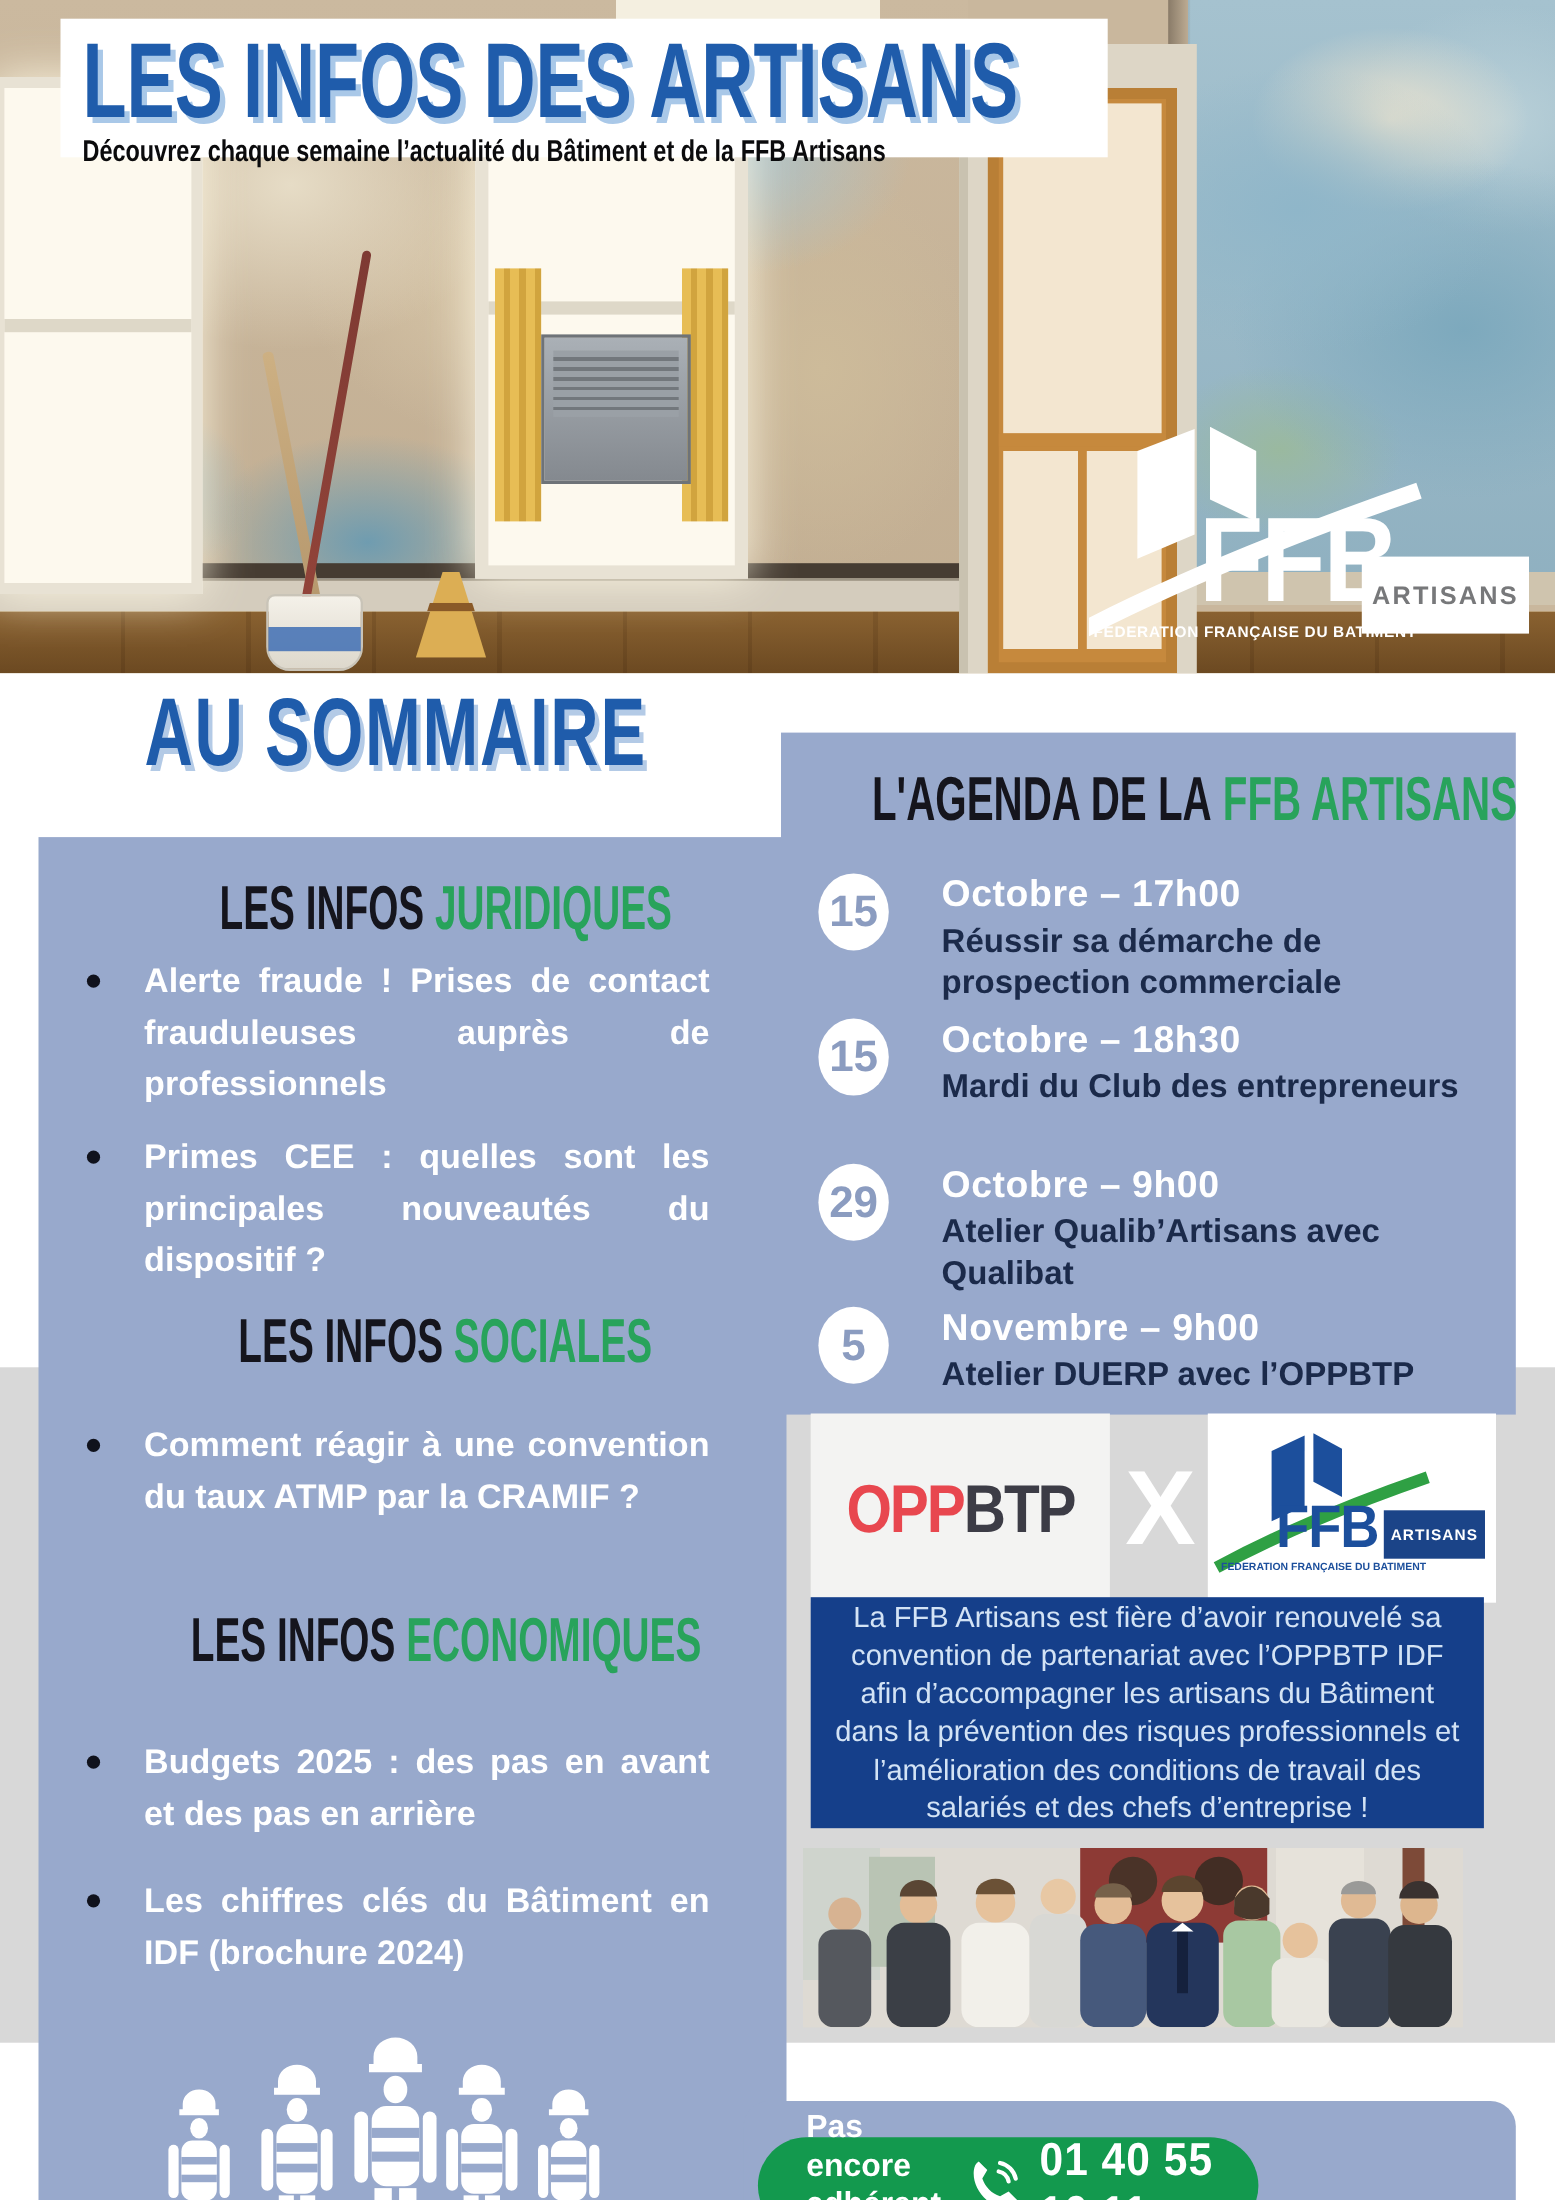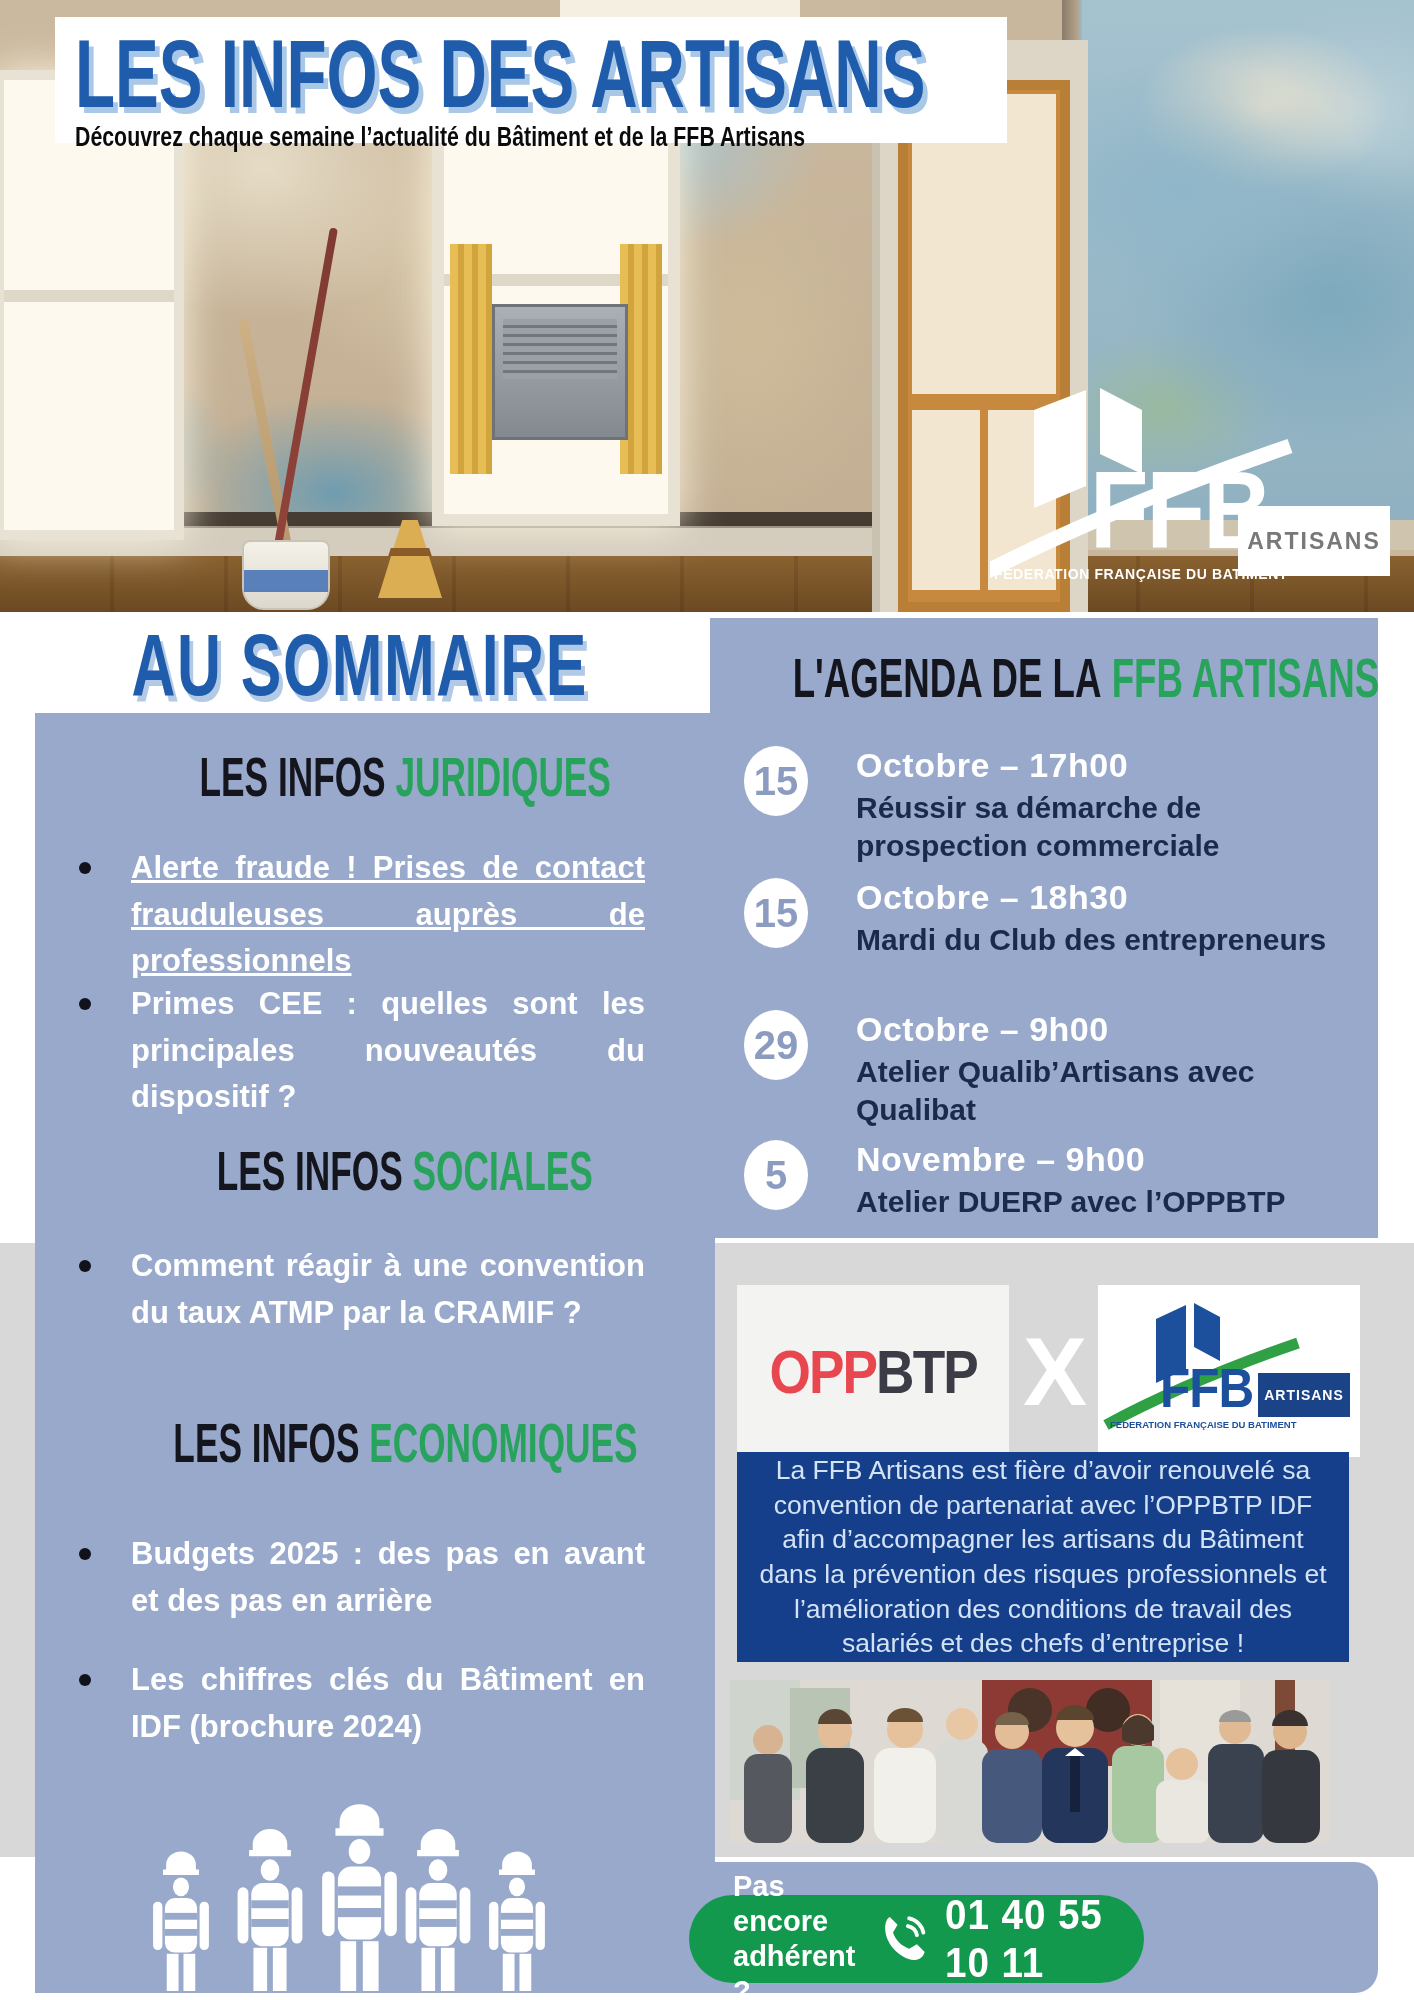--- a/index.html
+++ b/index.html
@@ -82,21 +82,21 @@
   .subtitle{display:block;color:#0b0b0d;font-size:26px;font-weight:700;transform:scale(.82,1.05);
         transform-origin:left top;margin-top:14px;white-space:nowrap;}
 
   
   .summary-title-wrap{left:35px;top:620px;width:650px;text-align:center;}
   .summary-title{color:#1f5cab;font-size:78px;letter-spacing:2px;text-shadow:5px 5px 0 #b3cae6;
         transform:scale(.78,1.12);}
 
   
   .gray-band{left:0;top:1243px;width:1414px;height:614px;background:#d8d8d8;}
-  .panel{background:#98a9cc;}
+  .panel{background:#98a9cc;margin-top:48px;}
   .left-panel{left:35px;top:713px;width:650px;height:1280px;padding-left:30px;}
   .agenda-panel{left:710px;top:618px;width:668px;height:620px;}
   .bottomright-panel{left:676px;top:1862px;width:702px;height:131px;border-radius:23px;}
 
   .sec-head{position:absolute;width:100%;text-align:center;font-size:47px;}
   .sec-head .black{color:#15151d;}
   .sec-head .green{color:#28a35b;}
   .sec-head .cond{transform:scale(.75,1.2);}
 
   .bullet{position:absolute;left:40px;width:570px;color:#ffffff;font-weight:700;font-size:31px;line-height:1.5;}
@@ -204,21 +204,21 @@
     <div class="cond main-title">LES INFOS DES ARTISANS</div>
     <span class="subtitle">Découvrez chaque semaine l’actualité du Bâtiment et de la FFB Artisans</span>
   </div>
 
   <div class="abs panel left-panel">
 
     <div class="sec-head" style="top:36px;">
       <span class="cond"><span class="black">LES INFOS</span>&nbsp;<span class="green">JURIDIQUES</span></span>
     </div>
 
-    <div class="bullet" style="top:132px;text-decoration:underline;">
+    <div class="bullet" style="top:108px;">
       <span class="dot"></span>
       <p>Alerte fraude ! Prises de contact frauduleuses auprès de professionnels</p>
     </div>
 
     <div class="bullet" style="top:268px;">
       <span class="dot"></span>
       <p>Primes CEE : quelles sont les principales nouveautés du dispositif ?</p>
     </div>
 
     <div class="sec-head" style="top:430px;">

